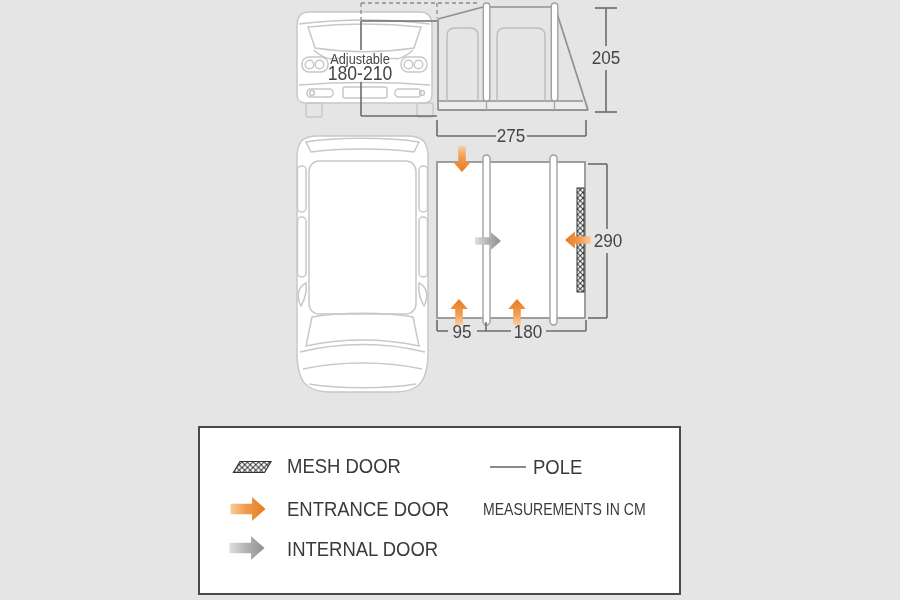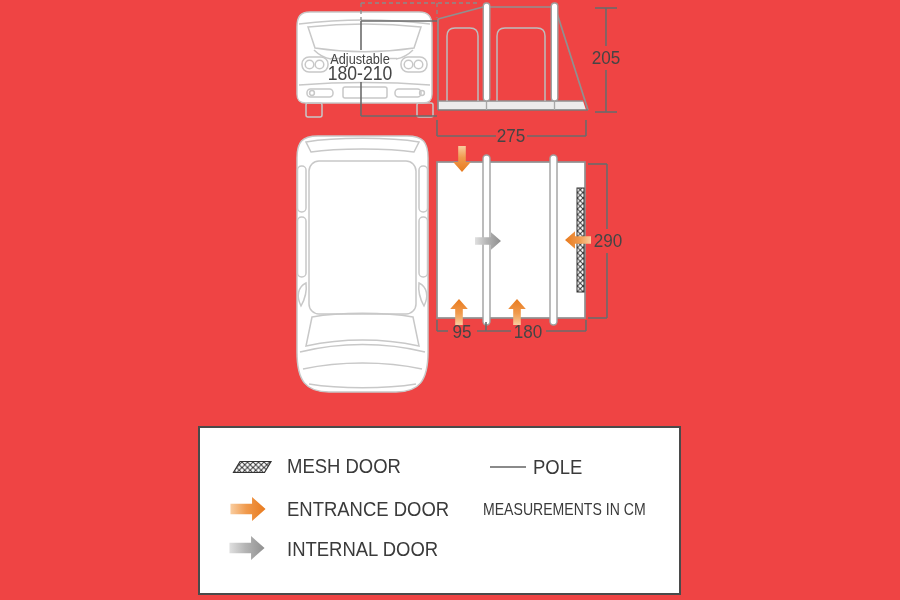--- a/index.html
+++ b/index.html
@@ -1,17 +1,17 @@
 <!DOCTYPE html>
 <html><head>
 <meta charset="utf-8">
 <style>
   html,body{margin:0;padding:0;background:#ffffff;}
   #stage{
-    position:relative;width:900px;height:600px;background:#ef4444;overflow:hidden;
+    position:relative;width:900px;height:600px;background:#e5e5e5;overflow:hidden;
     font-family:"Liberation Sans", sans-serif;
   }
   svg text{
     font-family:"Liberation Sans", sans-serif;
     fill:#454545;
   }
   .dim-num{font-size:19px;}
   .legend-label{font-size:21px;fill:#3a3a3a;}
   .legend-note{font-size:16px;fill:#3a3a3a;}
 </style>

